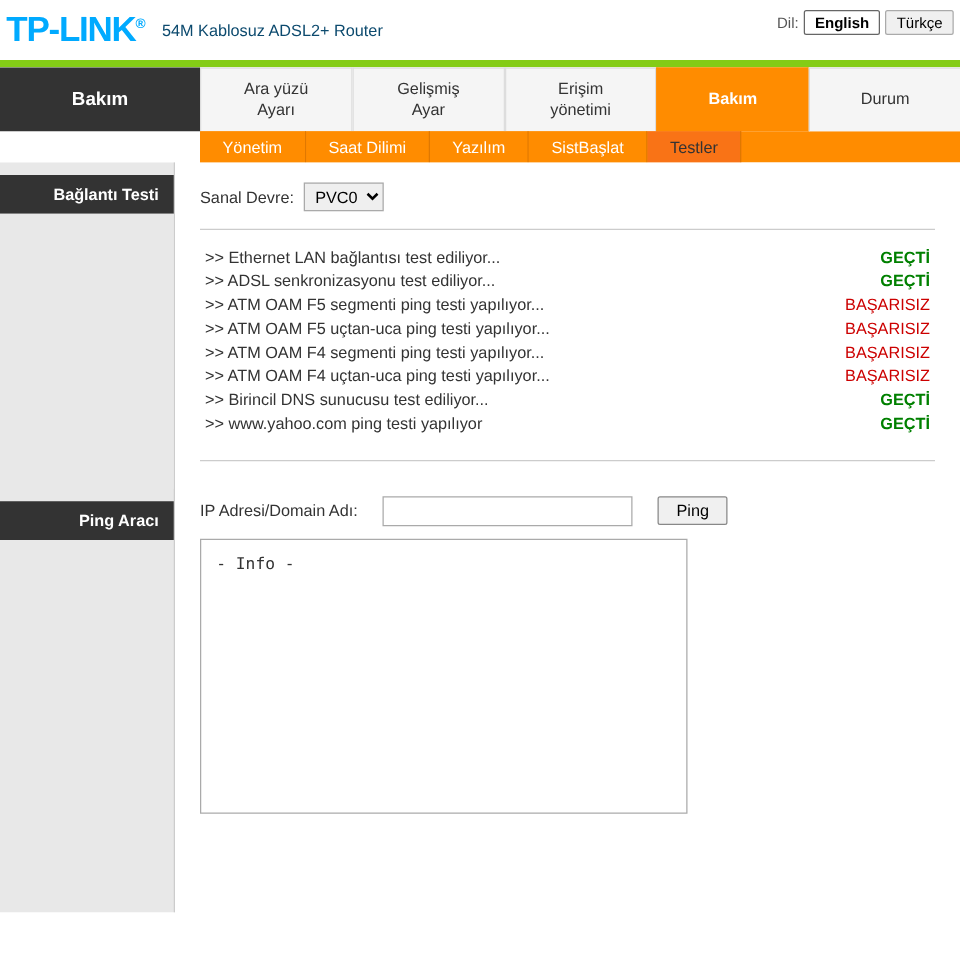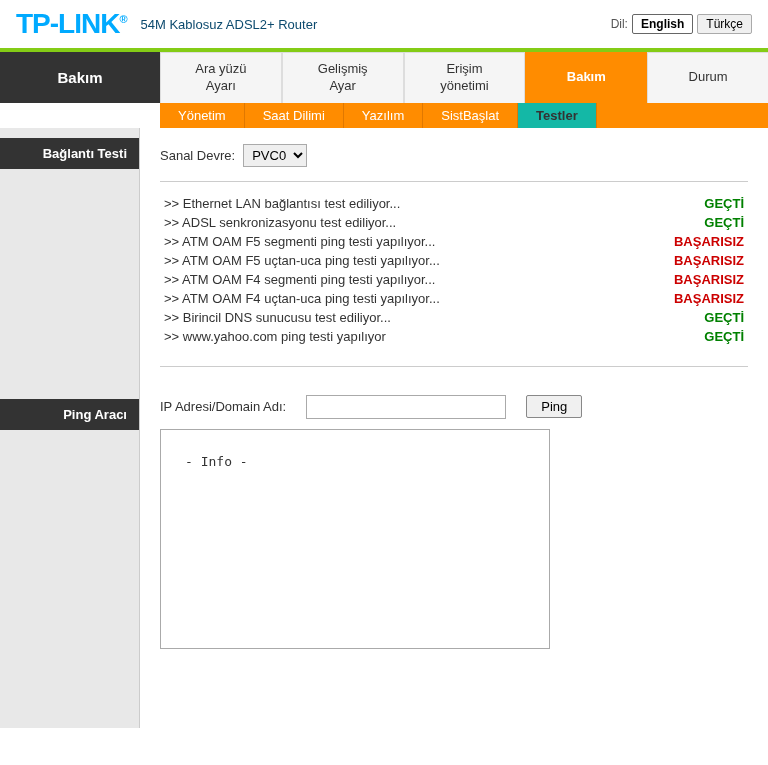--- a/index.html
+++ b/index.html
@@ -1,25 +1,25 @@
 <!DOCTYPE html>
 <html><head>
   <meta charset="utf-8">
   <style>
     * { box-sizing: border-box; margin: 0; padding: 0; }
     body { font-family: Arial, sans-serif; font-size: 13px; background: #fff; color: #333; }
 
     
     #header {
       display: flex;
-      align-items: center;
+      align-items: flex-start;
       justify-content: space-between;
-      padding: 8px 16px;
-      background: #fff;
-      border-bottom: 4px solid #84cc16;
+      padding: 8px 5px;
+      background: #fff;
+      border-bottom: 6px solid #84cc16;
     }
     #logo-area {
       display: flex;
       align-items: center;
       gap: 10px;
     }
     #logo-tp {
       font-size: 28px;
       font-weight: 900;
       color: #00aaff;
@@ -106,23 +106,23 @@
     }
     .sub-tab {
       padding: 5px 18px;
       cursor: pointer;
       font-size: 13px;
       color: #fff;
       background: #ff8c00;
       border-right: 1px solid #e07800;
     }
     .sub-tab.active {
-      background: #14b8a6;
+      background: #f97316;
       color: #333;
-      font-weight: bold;
+      font-weight: normal;
       text-align: center;
     }
 
     
     #content-area {
       display: flex;
       min-height: 600px;
     }
     #sidebar {
       width: 140px;
@@ -171,21 +171,21 @@
     }
     .test-row {
       display: flex;
       justify-content: space-between;
       align-items: center;
       padding: 2px 4px;
       font-size: 13px;
     }
     .test-label { color: #333; }
     .status-pass { color: #008000; font-weight: bold; }
-    .status-fail { color: #cc0000; font-weight: bold; }
+    .status-fail { color: #cc0000; font-weight: normal; }
 
     
     .ping-section { margin-top: 10px; }
     .ping-input-row {
       display: flex;
       align-items: center;
       gap: 20px;
       margin-bottom: 10px;
     }
     .ping-label { font-size: 13px; }
@@ -203,21 +203,21 @@
       border: 1px solid #888;
       cursor: pointer;
       border-radius: 2px;
     }
     .ping-textarea {
       width: 390px;
       height: 220px;
       border: 1px solid #aaa;
       font-family: monospace;
       font-size: 13px;
-      padding: 24px;
+      padding: 12px;
       resize: none;
       background: #fff;
       color: #333;
     }
   </style>
 </head>
 <body>
 
 <div id="header">
   <div id="logo-area">

